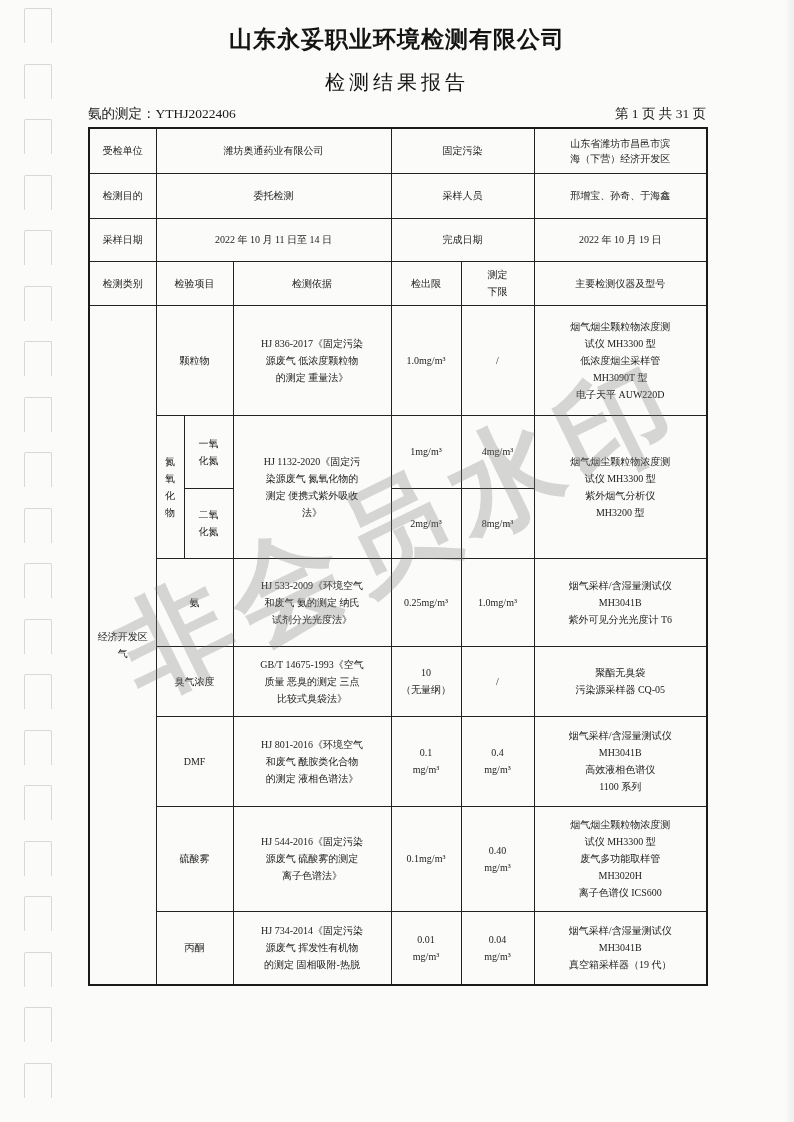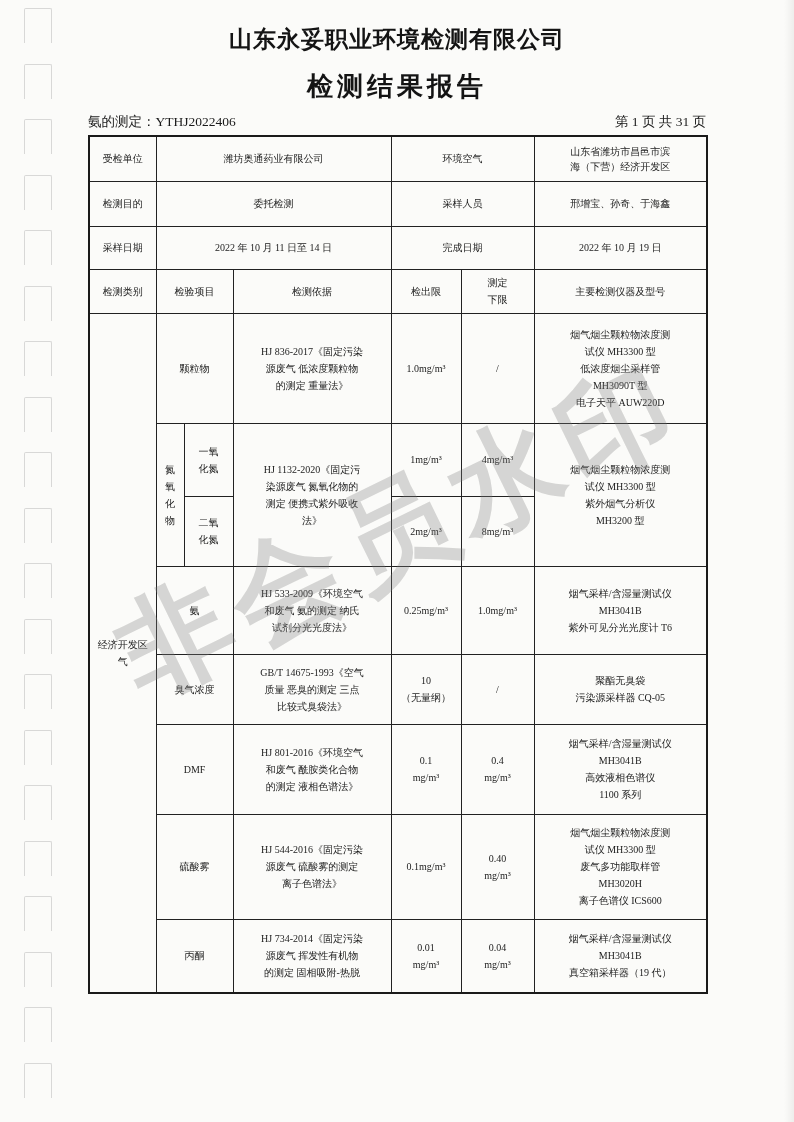--- a/index.html
+++ b/index.html
@@ -28,21 +28,21 @@
     border-radius:2px 2px 0 0;
     opacity:.55;
   }
   .content{position:absolute;left:88px;top:24px;width:618px;}
   .company-title{
     margin:0 0 14px 0;text-align:center;
     font-size:23px;font-weight:bold;letter-spacing:1px;color:#141414;
   }
   .report-title{
     margin:0 0 9px 0;text-align:center;
-    font-size:26px;font-weight:bold;letter-spacing:4px;color:#141414;
+    font-size:20px;font-weight:normal;letter-spacing:4px;color:#141414;
   }
   .meta-row{
     display:flex;justify-content:space-between;align-items:flex-end;
     font-size:13.5px;margin-bottom:4px;color:#1a1a1a;
   }
   table.report{
     border-collapse:collapse;table-layout:fixed;width:618px;
     font-size:10px;color:#1c1c1c;
     border:2px solid #1a1a1a;
   }
@@ -112,21 +112,21 @@
         <col style="width:158px">
           <col style="width:70px">
           <col style="width:73px">
         <col style="width:173px">
       </colgroup>
       <tbody>
 
         <tr class="info" style="height:45px">
           <td>受检单位</td>
           <td colspan="3">潍坊奥通药业有限公司</td>
-          <td colspan="2">环境空气</td>
+          <td colspan="2">固定污染</td>
           <td>山东省潍坊市昌邑市滨
 海（下营）经济开发区</td>
         </tr>
         <tr class="info" style="height:45px">
           <td>检测目的</td>
           <td colspan="3">委托检测</td>
           <td colspan="2">采样人员</td>
           <td>邢增宝、孙奇、于海鑫</td>
         </tr>
         <tr class="info" style="height:43px">

